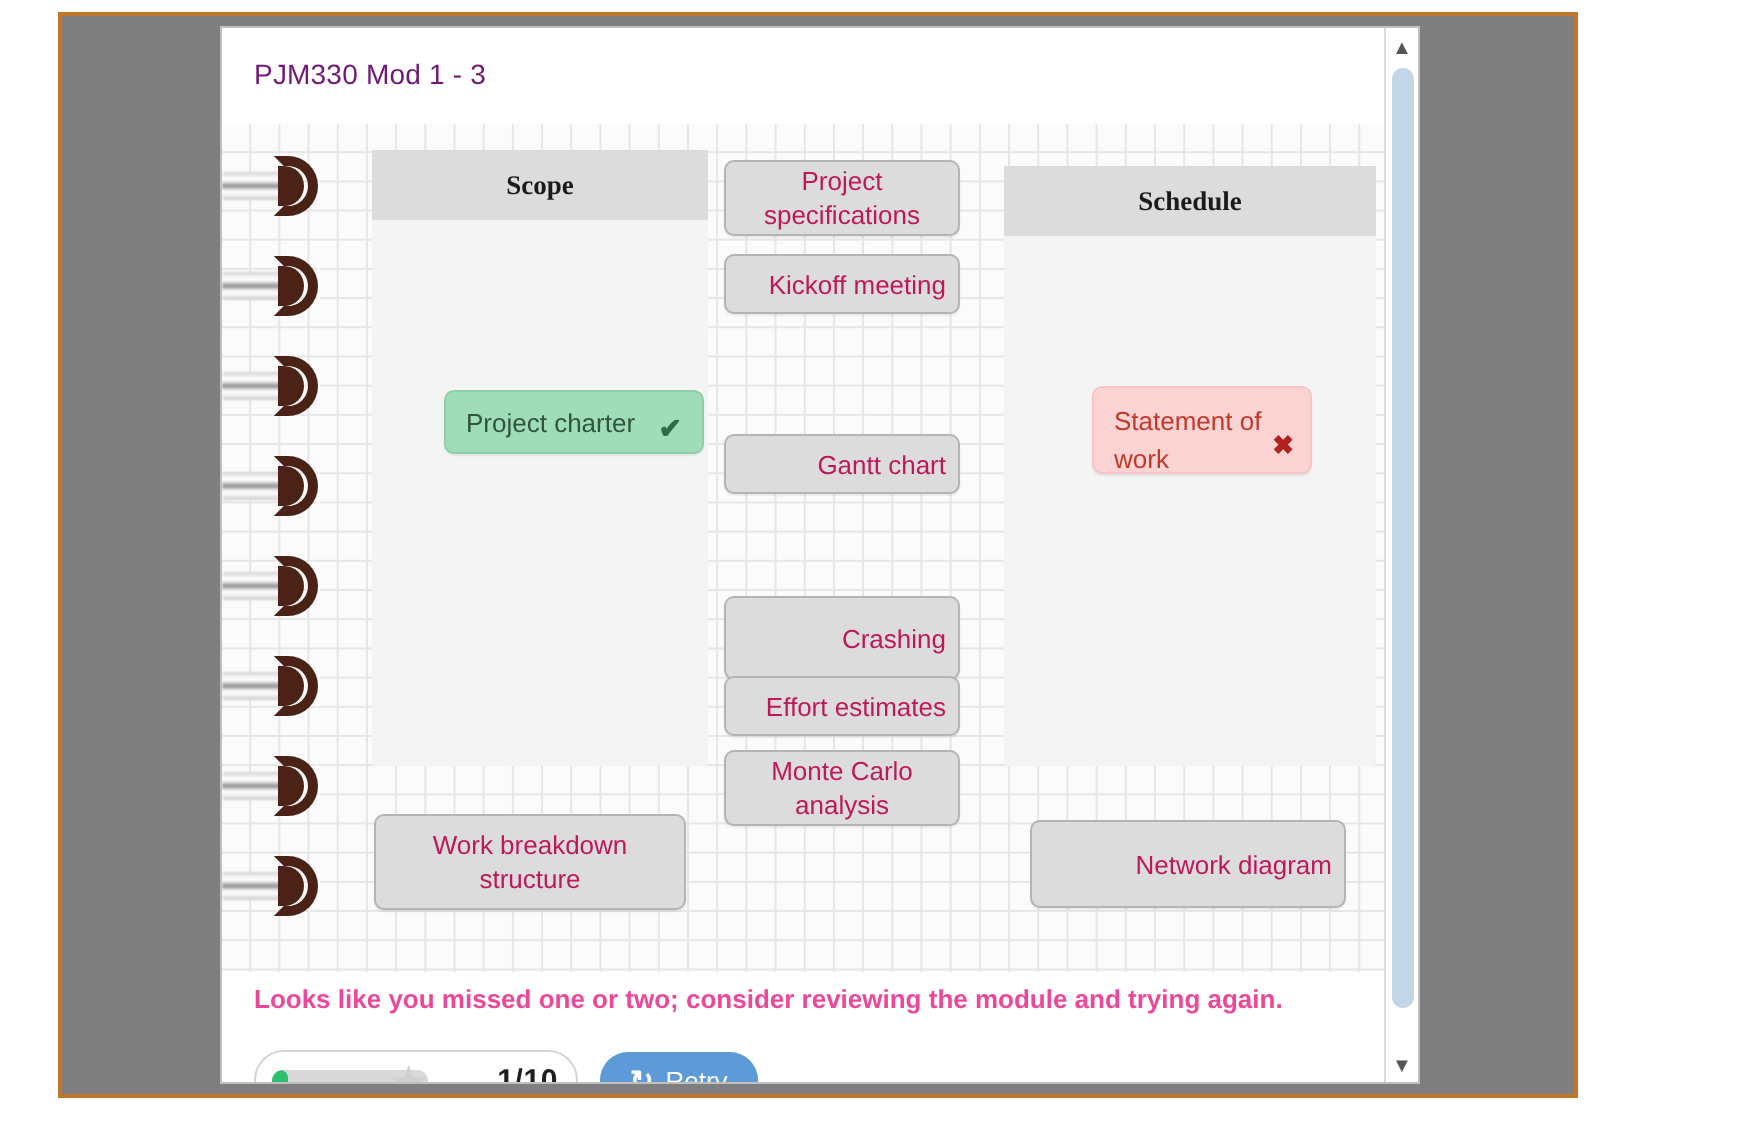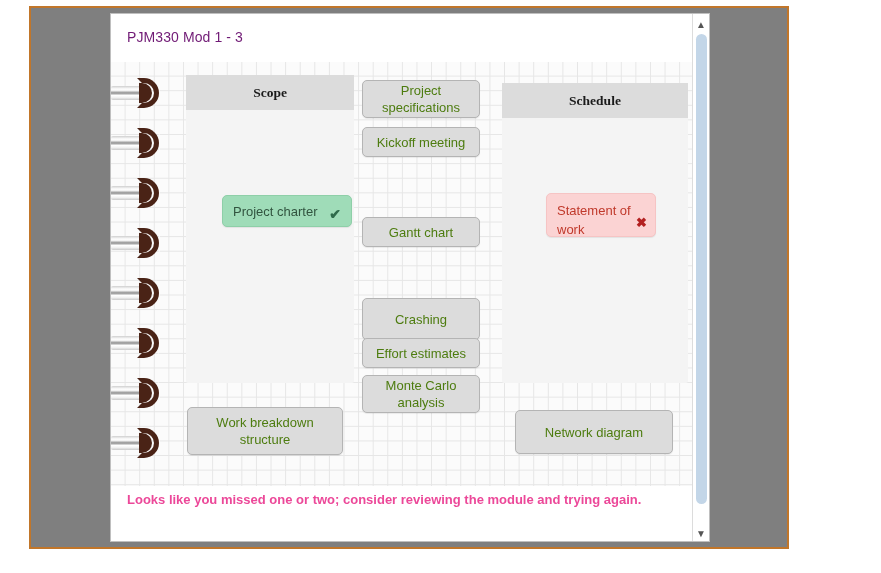--- a/index.html
+++ b/index.html
@@ -130,24 +130,24 @@
   }
 
   
   .card {
     position: absolute;
     background: #dcdcdc;
     border: 1px solid #b4b4b4;
     border-radius: 5px;
     display: flex;
     align-items: center;
-    justify-content: center;
+    justify-content: flex-end;
     text-align: center;
     font-size: 13px;
-    color: #4d7c0f;
+    color: #be185d;
     line-height: 17px;
     padding: 2px 6px;
     box-shadow: 0 1px 1px rgba(0,0,0,.07);
   }
   .card.correct {
     background: #9fdcb8;
     border-color: #8ecfa8;
     color: #31543f;
     justify-content: flex-start;
     padding-left: 10px;
@@ -393,20 +393,36 @@
       </div>
 
       <div class="card" style="left:404px; top:348px; width:158px; height:44px;">
         <span>Network diagram</span>
       </div>
 
     </div>
 
     <div id="feedback">Looks like you missed one or two; consider reviewing the module and trying again.</div>
 
+    <div id="footer-bar">
+
+      <div class="score-pill">
+        <div class="bar-track">
+          <div class="bar-fill" style="width: 10%;"></div>
+        </div>
+        <div class="star">★</div>
+        <div class="score-text">1/10</div>
+      </div>
+
+      <button class="retry-btn">
+        <span class="retry-ico">↻</span>
+        <span>Retry</span>
+      </button>
+
+    </div>
 
     <div id="scrollbar">
       <div class="sb-arrow up">▲</div>
       <div class="sb-thumb"></div>
       <div class="sb-arrow down">▼</div>
     </div>
 
   </div>
 </div>
 

